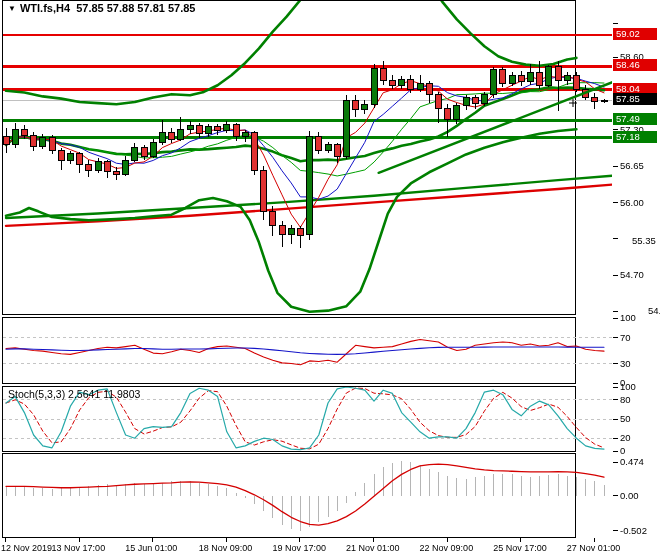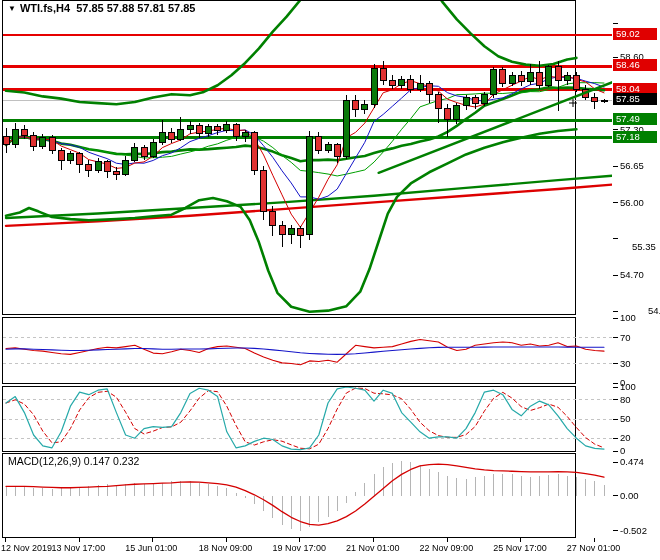--- a/index.html
+++ b/index.html
@@ -192,20 +192,21 @@
   </div>
 
   <div class="panel" id="stochPanel" style="top:386px;height:66px;">
     <svg id="svgStoch" width="609" height="64">
         <line x1="0" y1="12.8" x2="609" y2="12.8" stroke="#c4c4c4" stroke-width="1" stroke-dasharray="3 3" shape-rendering="crispEdges"></line>
         <line x1="0" y1="32" x2="609" y2="32" stroke="#c4c4c4" stroke-width="1" stroke-dasharray="3 3" shape-rendering="crispEdges"></line>
         <line x1="0" y1="51.2" x2="609" y2="51.2" stroke="#c4c4c4" stroke-width="1" stroke-dasharray="3 3" shape-rendering="crispEdges"></line>
         <polyline points="3,16 12.2,12.8 21.4,17.06666666666667 30.599999999999998,27.733333333333334 39.8,44.16 49,55.89333333333333 58.199999999999996,54.82666666666667 67.39999999999999,41.6 76.6,23.04 85.8,10.66666666666667 95,5.33333333333333 104.19999999999999,4.266666666666669 113.39999999999999,10.24 122.6,25.173333333333336 131.79999999999998,41.6 141,46.93333333333333 150.2,44.16 159.39999999999998,40.53333333333333 168.6,39.89333333333334 177.79999999999998,35.2 187,23.893333333333334 196.2,11.09333333333333 205.39999999999998,3.6266666666666696 214.6,4.693333333333331 223.79999999999998,19.2 232.99999999999997,38.4 242.2,54.82666666666667 251.39999999999998,58.02666666666667 260.59999999999997,54.82666666666667 269.79999999999995,52.69333333333333 279,54.18666666666667 288.2,57.81333333333333 297.4,61.22666666666667 306.59999999999997,61.86666666666667 315.79999999999995,57.17333333333333 325,41.6 334.2,21.97333333333333 343.4,5.97333333333333 352.59999999999997,1.0666666666666698 361.79999999999995,1.4933333333333303 371,6.18666666666667 380.2,6.82666666666667 389.4,7.89333333333333 398.59999999999997,11.73333333333333 407.79999999999995,22.4 416.99999999999994,35.2 426.2,43.73333333333333 435.4,48.64 444.59999999999997,50.34666666666667 453.79999999999995,50.34666666666667 462.99999999999994,47.57333333333333 472.2,39.46666666666667 481.4,24.106666666666666 490.59999999999997,11.30666666666667 499.79999999999995,5.33333333333333 508.99999999999994,11.09333333333333 518.1999999999999,19.62666666666667 527.4,23.466666666666665 536.5999999999999,20.69333333333333 545.8,17.06666666666667 555,20.26666666666667 564.1999999999999,29.44 573.4,40.53333333333333 582.5999999999999,50.56 591.8,57.17333333333333 601,60.8" fill="none" stroke="#d40000" stroke-width="1" stroke-linejoin="round" stroke-linecap="round" stroke-dasharray="4 3"></polyline>
         <polyline points="3,16 12.2,9.6 21.4,25.6 30.599999999999998,48 39.8,58.88 49,60.8 58.199999999999996,44.8 67.39999999999999,19.2 76.6,5.12 85.8,7.68 95,3.2 104.19999999999999,1.92 113.39999999999999,25.6 122.6,48 131.79999999999998,51.2 141,41.6 150.2,39.68 159.39999999999998,40.32 168.6,39.68 177.79999999999998,25.6 187,6.4 196.2,1.28 205.39999999999998,3.2 214.6,9.6 223.79999999999998,44.8 232.99999999999997,60.8 242.2,58.88 251.39999999999998,54.4 260.59999999999997,51.2 269.79999999999995,52.48 279,58.88 288.2,62.08 297.4,62.72 306.59999999999997,60.8 315.79999999999995,48 325,16 334.2,1.92 343.4,0 352.59999999999997,1.28 361.79999999999995,3.2 371,14.08 380.2,3.2 389.4,6.4 398.59999999999997,25.6 407.79999999999995,35.2 416.99999999999994,44.8 426.2,51.2 435.4,49.92 444.59999999999997,49.92 453.79999999999995,51.2 462.99999999999994,41.6 472.2,25.6 481.4,5.12 490.59999999999997,3.2 499.79999999999995,7.68 508.99999999999994,22.4 518.1999999999999,28.8 527.4,19.2 536.5999999999999,14.08 545.8,17.92 555,28.8 564.1999999999999,41.6 573.4,51.2 582.5999999999999,58.88 591.8,61.44 601,62.08" fill="none" stroke="#26a9a9" stroke-width="1.2" stroke-linejoin="round" stroke-linecap="round" stroke-dasharray="none"></polyline>
       </svg>
+    <div class="pane-label">Stoch(5,3,3) 2.5641 11.9803</div>
   </div>
 
   <div class="panel" id="macdPanel" style="top:453px;height:85px;">
     <svg id="svgMacd" width="609" height="83">
         <g>
           <line x1="3" y1="41.5" x2="3" y2="33.059322033898304" stroke="#b5b5b5" stroke-width="1" shape-rendering="crispEdges"></line>
           <line x1="12.2" y1="41.5" x2="12.2" y2="32.355932203389834" stroke="#b5b5b5" stroke-width="1" shape-rendering="crispEdges"></line>
           <line x1="21.4" y1="41.5" x2="21.4" y2="33.059322033898304" stroke="#b5b5b5" stroke-width="1" shape-rendering="crispEdges"></line>
           <line x1="30.599999999999998" y1="41.5" x2="30.599999999999998" y2="33.76271186440678" stroke="#b5b5b5" stroke-width="1" shape-rendering="crispEdges"></line>
           <line x1="39.8" y1="41.5" x2="39.8" y2="34.46610169491525" stroke="#b5b5b5" stroke-width="1" shape-rendering="crispEdges"></line>
@@ -266,38 +267,37 @@
           <line x1="545.8" y1="41.5" x2="545.8" y2="21.101694915254235" stroke="#b5b5b5" stroke-width="1" shape-rendering="crispEdges"></line>
           <line x1="555" y1="41.5" x2="555" y2="20.39830508474576" stroke="#b5b5b5" stroke-width="1" shape-rendering="crispEdges"></line>
           <line x1="564.1999999999999" y1="41.5" x2="564.1999999999999" y2="21.80508474576271" stroke="#b5b5b5" stroke-width="1" shape-rendering="crispEdges"></line>
           <line x1="573.4" y1="41.5" x2="573.4" y2="23.211864406779657" stroke="#b5b5b5" stroke-width="1" shape-rendering="crispEdges"></line>
           <line x1="582.5999999999999" y1="41.5" x2="582.5999999999999" y2="24.61864406779661" stroke="#b5b5b5" stroke-width="1" shape-rendering="crispEdges"></line>
           <line x1="591.8" y1="41.5" x2="591.8" y2="27.43220338983051" stroke="#b5b5b5" stroke-width="1" shape-rendering="crispEdges"></line>
           <line x1="601" y1="41.5" x2="601" y2="31.16016949152542" stroke="#b5b5b5" stroke-width="1" shape-rendering="crispEdges"></line>
         </g>
         <polyline points="3,32.355932203389834 12.2,32.355932203389834 21.4,32.355932203389834 30.599999999999998,32.70762711864407 39.8,33.059322033898304 49,33.41101694915254 58.199999999999996,33.76271186440678 67.39999999999999,33.76271186440678 76.6,33.41101694915254 85.8,33.059322033898304 95,32.70762711864407 104.19999999999999,32.355932203389834 113.39999999999999,31.652542372881353 122.6,30.94915254237288 131.79999999999998,30.245762711864405 141,29.89406779661017 150.2,29.542372881355927 159.39999999999998,29.190677966101696 168.6,28.83898305084746 177.79999999999998,28.135593220338983 187,27.783898305084744 196.2,28.135593220338983 205.39999999999998,28.83898305084746 214.6,29.542372881355927 223.79999999999998,30.94915254237288 232.99999999999997,33.059322033898304 242.2,36.576271186440685 251.39999999999998,40.79661016949152 260.59999999999997,45.720338983050844 269.79999999999995,51.347457627118644 279,57.67796610169492 288.2,63.305084745762706 297.4,67.52542372881356 306.59999999999997,70.33898305084746 315.79999999999995,71.04237288135593 325,69.63559322033898 334.2,66.82203389830508 343.4,62.601694915254235 352.59999999999997,56.974576271186436 361.79999999999995,49.94067796610169 371,42.20338983050847 380.2,34.46610169491525 389.4,26.728813559322035 398.59999999999997,20.39830508474576 407.79999999999995,15.47457627118644 416.99999999999994,11.957627118644067 426.2,10.550847457627116 435.4,10.199152542372879 444.59999999999997,10.550847457627116 453.79999999999995,11.957627118644067 462.99999999999994,13.364406779661014 472.2,14.771186440677964 481.4,15.826271186440676 490.59999999999997,16.529661016949152 499.79999999999995,16.88135593220339 508.99999999999994,17.233050847457626 518.1999999999999,17.58474576271186 527.4,17.9364406779661 536.5999999999999,17.9364406779661 545.8,17.9364406779661 555,17.58474576271186 564.1999999999999,17.9364406779661 573.4,18.288135593220336 582.5999999999999,19.694915254237287 591.8,21.101694915254235 601,23.211864406779657" fill="none" stroke="#d40000" stroke-width="1.3" stroke-linejoin="round" stroke-linecap="round" stroke-dasharray="none"></polyline>
       </svg>
-    <div class="pane-label">MACD(12,26,9) 0.147 0.232</div>
   </div>
 
   <div id="priceAxis">
       <div class="ydash" style="top: 23.4911px;"></div>
       <div class="ytick" style="top: 28px; text-decoration: underline;">59.20</div>
       <div class="ydash" style="top: 56.967px;"></div>
       <div class="ytick" style="top: 51.467px;">58.60</div>
       <div class="ydash" style="top: 93.2326px;"></div>
       <div class="ytick" style="top: 87.7326px;">57.95</div>
       <div class="ydash" style="top: 129.498px;"></div>
       <div class="ytick" style="top: 123.998px;">57.30</div>
       <div class="ydash" style="top: 165.764px;"></div>
       <div class="ytick" style="top: 160.264px;">56.65</div>
       <div class="ydash" style="top: 202.029px;"></div>
       <div class="ytick" style="top: 196.529px;">56.00</div>
       <div class="ydash" style="top: 238.295px;"></div>
-      <div class="ytick" style="top: 241px; padding-left: 12px;">55.35</div>
+      <div class="ytick" style="top: 235px; padding-left: 12px;">55.35</div>
       <div class="ydash" style="top: 274.561px;"></div>
       <div class="ytick" style="top: 269.061px;">54.70</div>
       <div class="ydash" style="top: 310.826px;"></div>
       <div class="ytick" style="top: 305.326px; padding-left: 28px;">54.05</div>
       <div class="ydash" style="top: 317.5px;"></div>
       <div class="ytick" style="top: 312px;">100</div>
       <div class="ydash" style="top: 337px;"></div>
       <div class="ytick" style="top: 331.5px;">70</div>
       <div class="ydash" style="top: 363px;"></div>
       <div class="ytick" style="top: 357.5px;">30</div>

